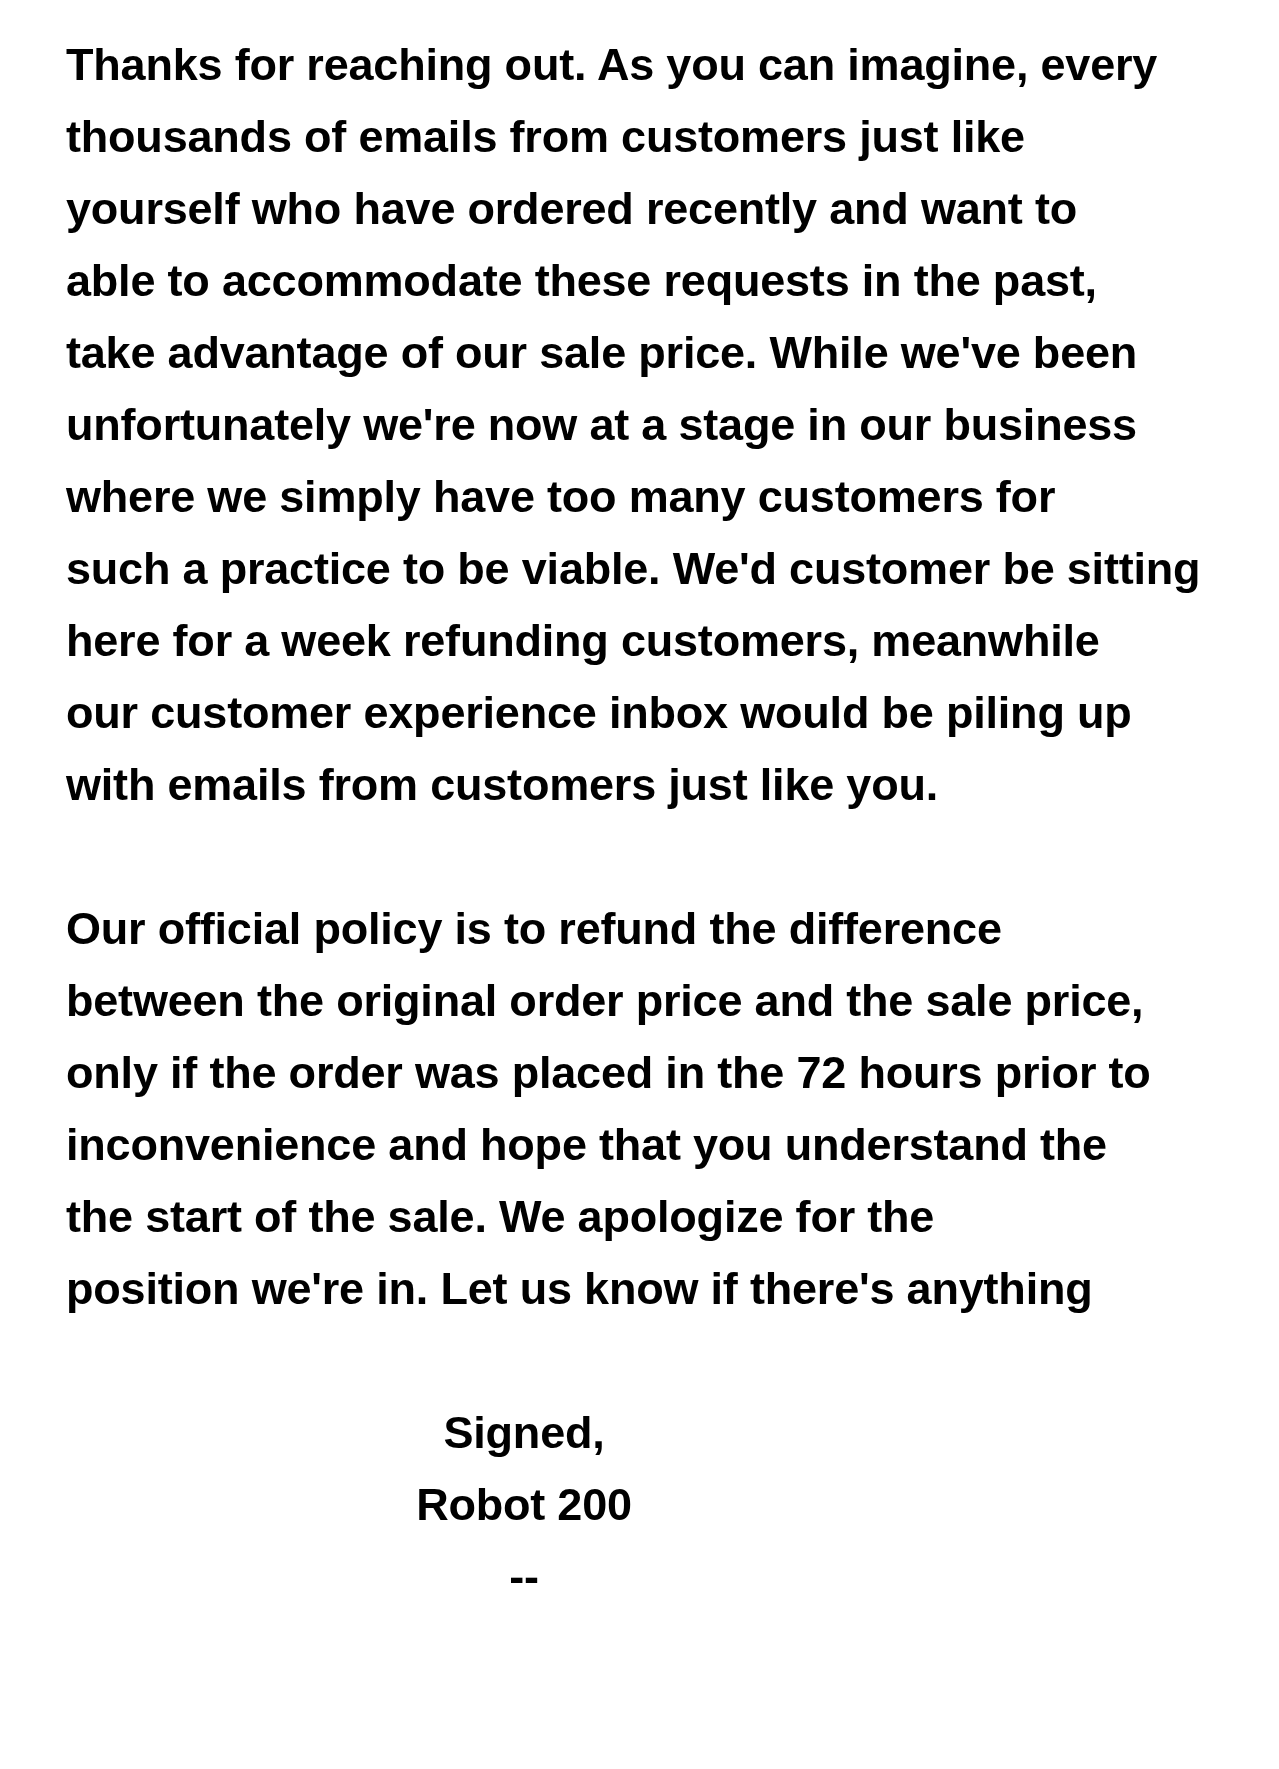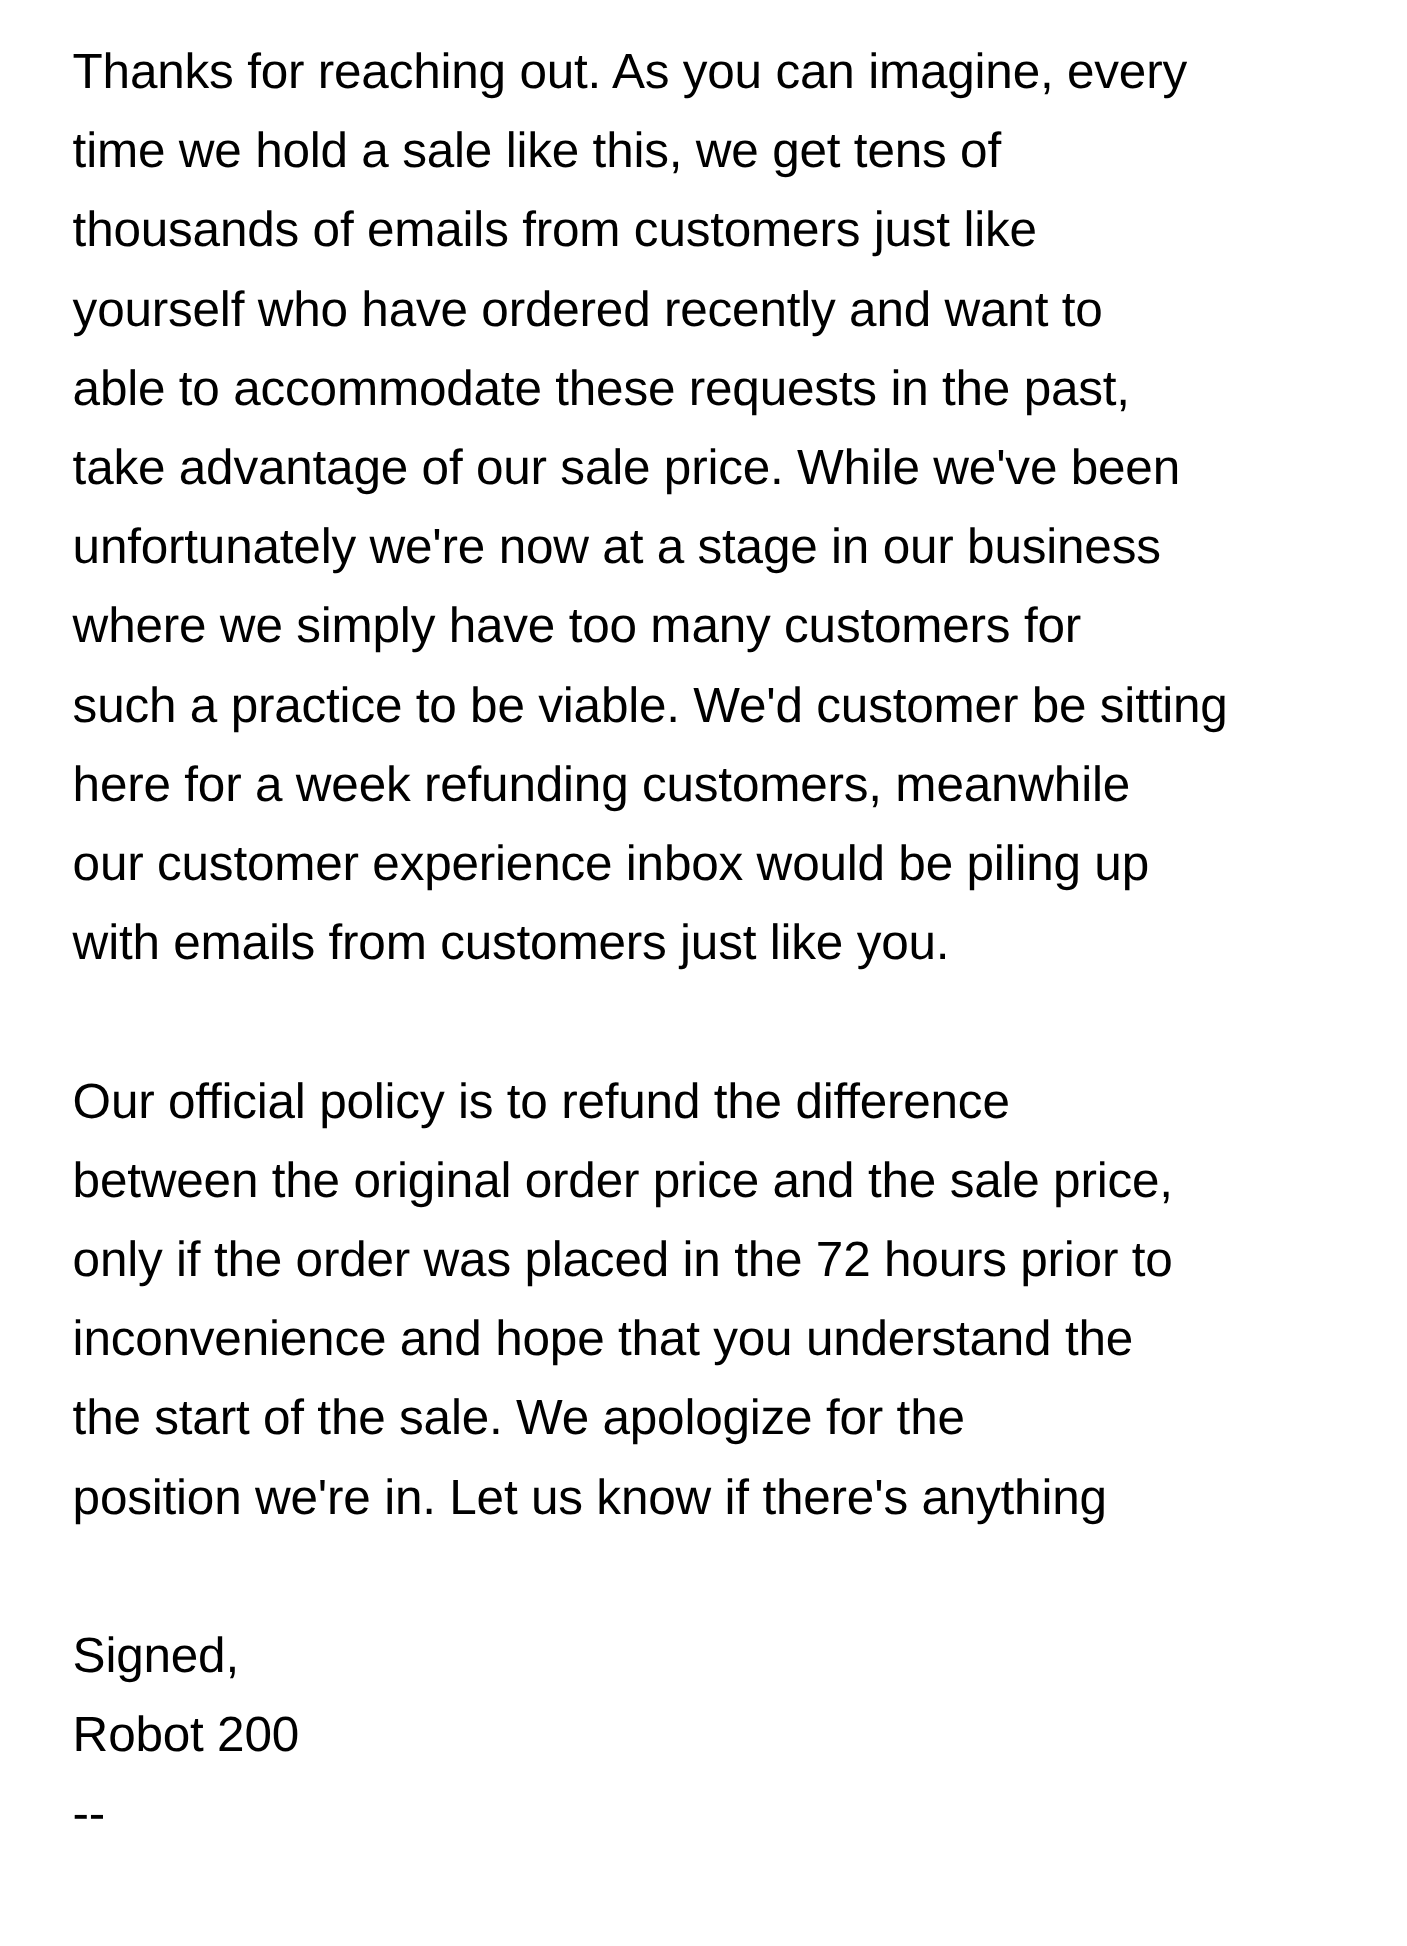--- a/index.html
+++ b/index.html
@@ -13,41 +13,41 @@
     overflow: hidden;
   }
   .email-body {
     box-sizing: border-box;
     width: 1032px;
     height: 1769px;
     padding: 29px 50px 0 66px;
     font-family: "Liberation Sans", "DejaVu Sans", sans-serif;
     font-size: 45px;
     line-height: 72px;
-    font-weight: 400;
+    font-weight: 700;
     color: #000000;
     letter-spacing: -0.2px;
   }
   .paragraph {
     margin: 0 0 72px 0;
   }
   .paragraph:last-child {
     margin-bottom: 0;
+    text-align: center;
   }
   .line {
     white-space: pre;
   }
 </style>
 </head>
 <body>
 
 <div class="email-body">
     <div class="paragraph">
       <div class="line">Thanks for reaching out. As you can imagine, every</div>
-      <div class="line">time we hold a sale like this, we get tens of</div>
       <div class="line">thousands of emails from customers just like</div>
       <div class="line">yourself who have ordered recently and want to</div>
       <div class="line">able to accommodate these requests in the past,</div>
       <div class="line">take advantage of our sale price. While we've been</div>
       <div class="line">unfortunately we're now at a stage in our business</div>
       <div class="line">where we simply have too many customers for</div>
       <div class="line">such a practice to be viable. We'd customer be sitting</div>
       <div class="line">here for a week refunding customers, meanwhile</div>
       <div class="line">our customer experience inbox would be piling up</div>
       <div class="line">with emails from customers just like you.</div>

